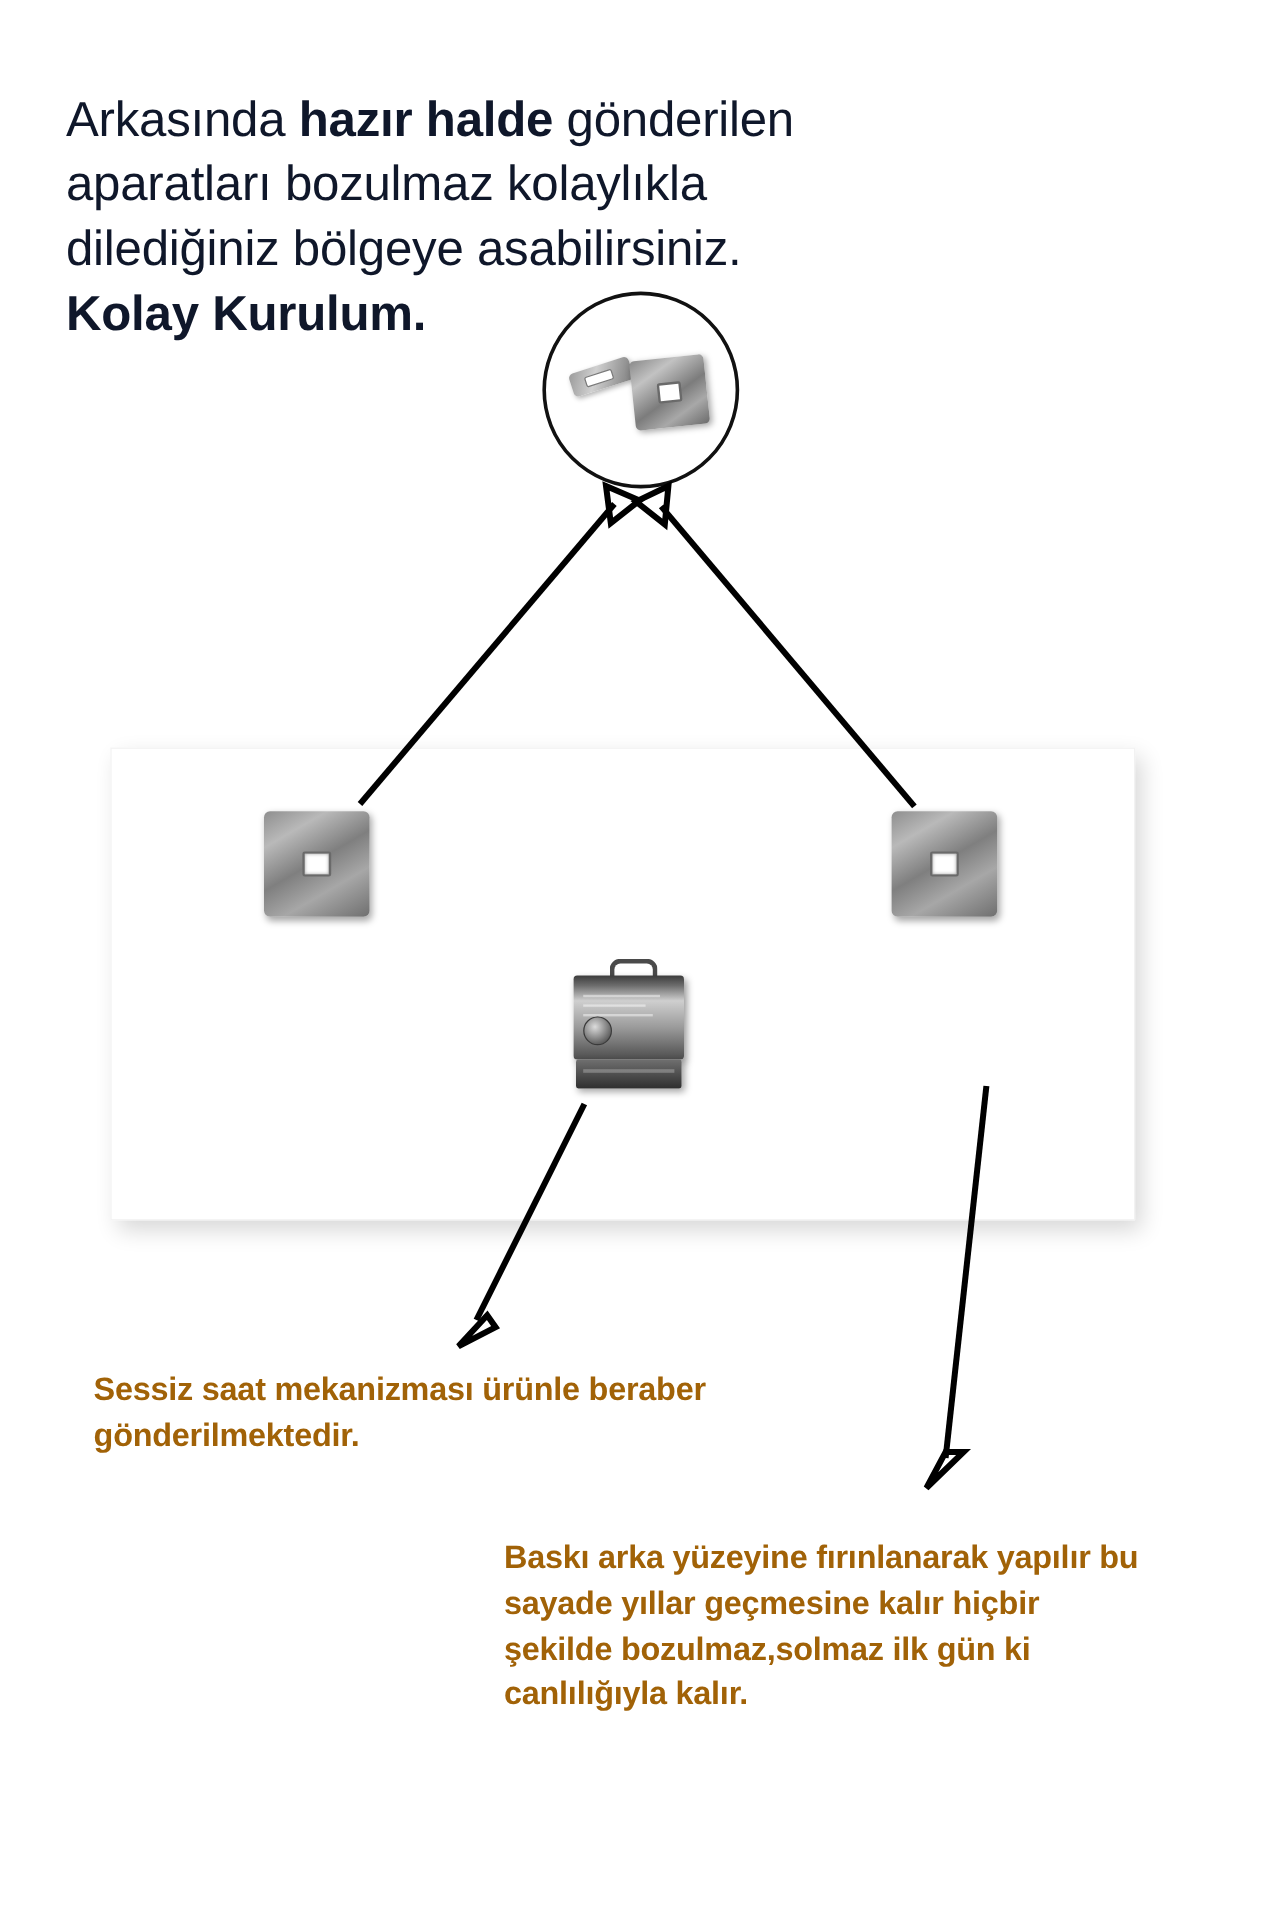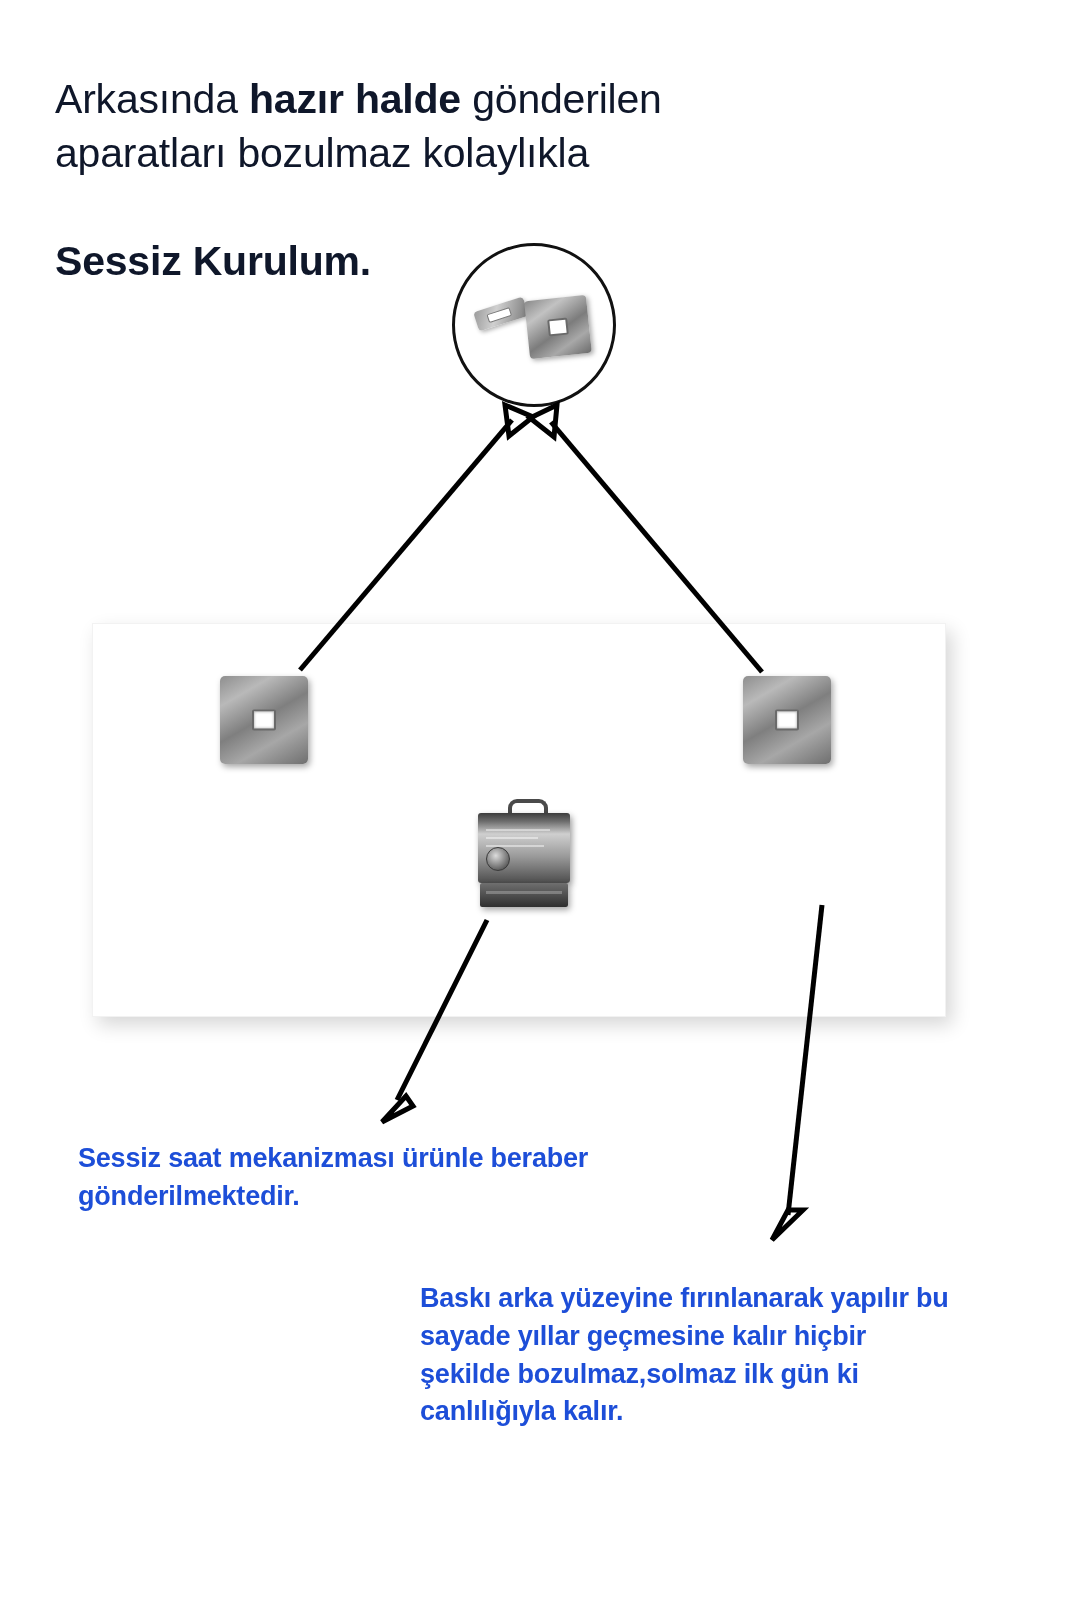--- a/index.html
+++ b/index.html
@@ -34,21 +34,21 @@
     color: #0f172a;
     margin-top: 32px;
   }
   .headline .b { font-weight: 700; }
 
   .caption {
     position: absolute;
     font-size: 27px;
     line-height: 1.4;
     font-weight: 700;
-    color: #1d4ed8;
+    color: #a16207;
     letter-spacing: -0.2px;
   }
   #caption-mechanism {
     left: 78px;
     top: 1140px;
     width: 560px;
   }
   #caption-print {
     left: 420px;
     top: 1280px;
@@ -222,22 +222,22 @@
   }
 </style>
 </head>
 <body>
 
 <div id="canvas">
 
   <div class="headline">
     <span>Arkasında </span><span class="b">hazır halde</span><span> gönderilen</span><br>
     <span>aparatları bozulmaz kolaylıkla</span><br>
-    <br>
-    <span class="b">Sessiz Kurulum.</span>
+    <span>dilediğiniz bölgeye asabilirsiniz.</span><br>
+    <span class="b">Kolay Kurulum.</span>
   </div>
 
   <div id="detail-circle">
     <div class="small-clip"></div>
     <div class="big-plate"></div>
   </div>
 
   <div id="panel">
     <div class="plate" id="plate-left"></div>
     <div class="plate" id="plate-right"></div>

